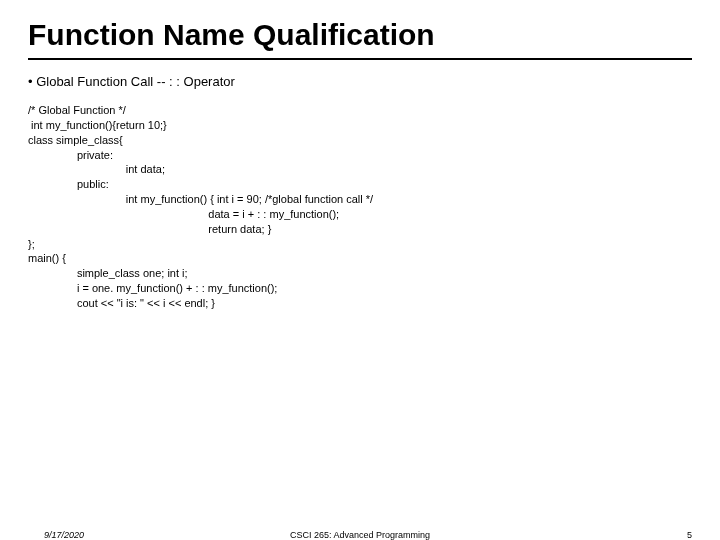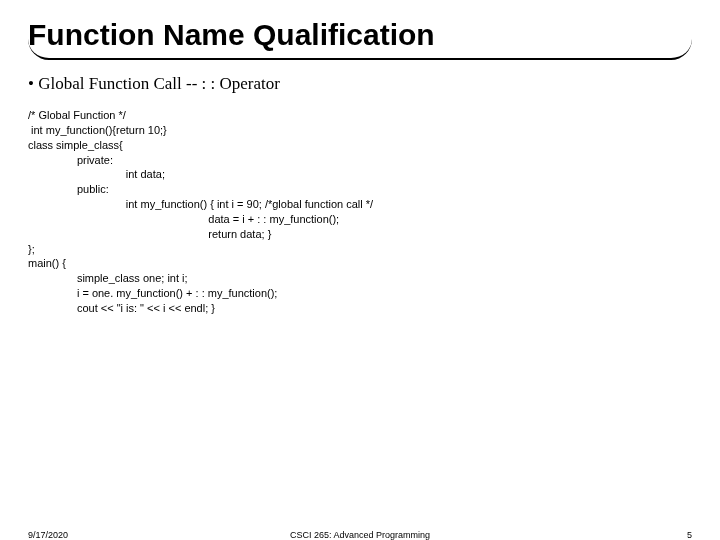--- a/index.html
+++ b/index.html
@@ -1,23 +1,23 @@
 <!DOCTYPE html>
 <html><head>
 <meta charset="utf-8">
 <style>
-  * { margin: 0; padding: 0; box-sizing: border-box; border-radius: 30px; }
+  * { margin: 0; padding: 0; box-sizing: border-box; }
   html, body { width: 720px; height: 540px; background: #fff; font-family: Arial, Helvetica, sans-serif; color: #000; }
   .slide { position: relative; width: 720px; height: 540px; padding: 18px 28px 0 28px; }
   .title { font-size: 30px; font-weight: bold; padding-bottom: 6px; border-bottom: 2px solid #000; margin-bottom: 14px; }
-  .bullet { font-size: 17px; margin: 6px 0 14px 0; font-family: Liberation Serif, serif; }
+  .bullet { font-size: 13px; margin: 6px 0 14px 0; }
   .italic { font-style: italic; }
   .code { font-size: 11px; line-height: 1.35; white-space: pre; font-family: Arial, Helvetica, sans-serif; }
   .footer { position: absolute; bottom: 10px; left: 0; width: 720px; font-size: 9px; color: #000; }
-  .footer .date { position: absolute; left: 28px; }
+  .footer .date { position: absolute; left: 44px; font-style: italic; }
   .footer .course { position: absolute; left: 0; width: 720px; text-align: center; }
   .footer .page { position: absolute; right: 28px; }
 </style>
 </head>
 <body>
 
 <div class="slide">
   <div class="title">Function Name Qualification</div>
 
   <div class="bullet">• Global Function Call -- : : Operator</div>

